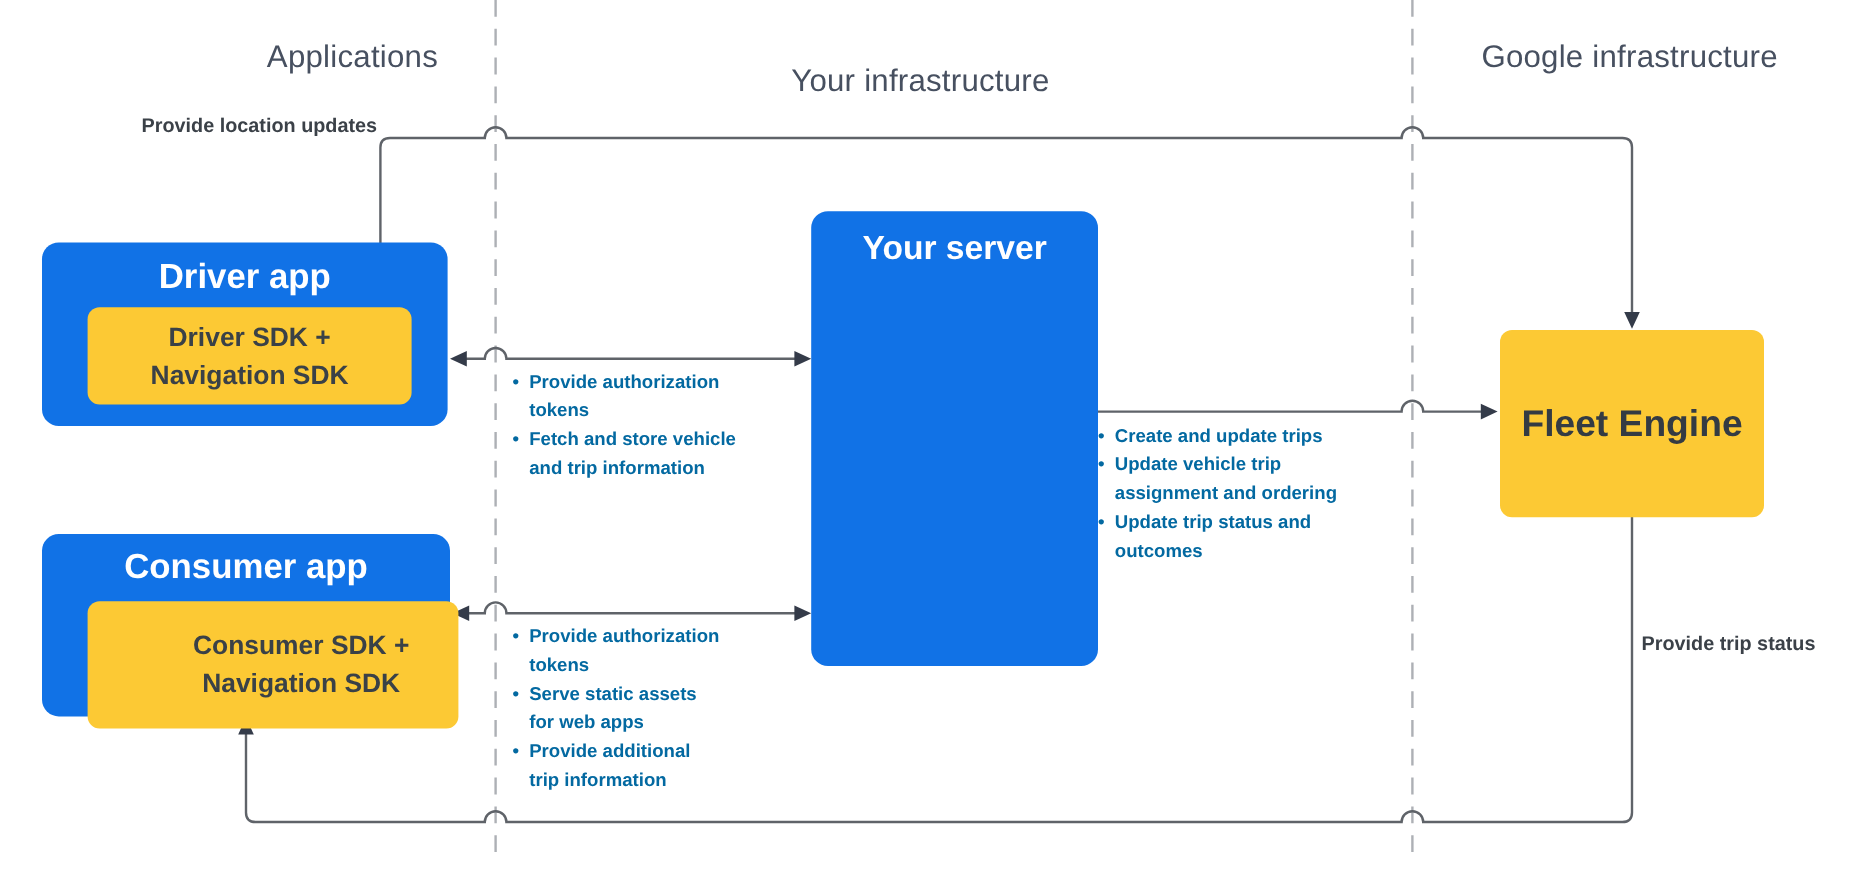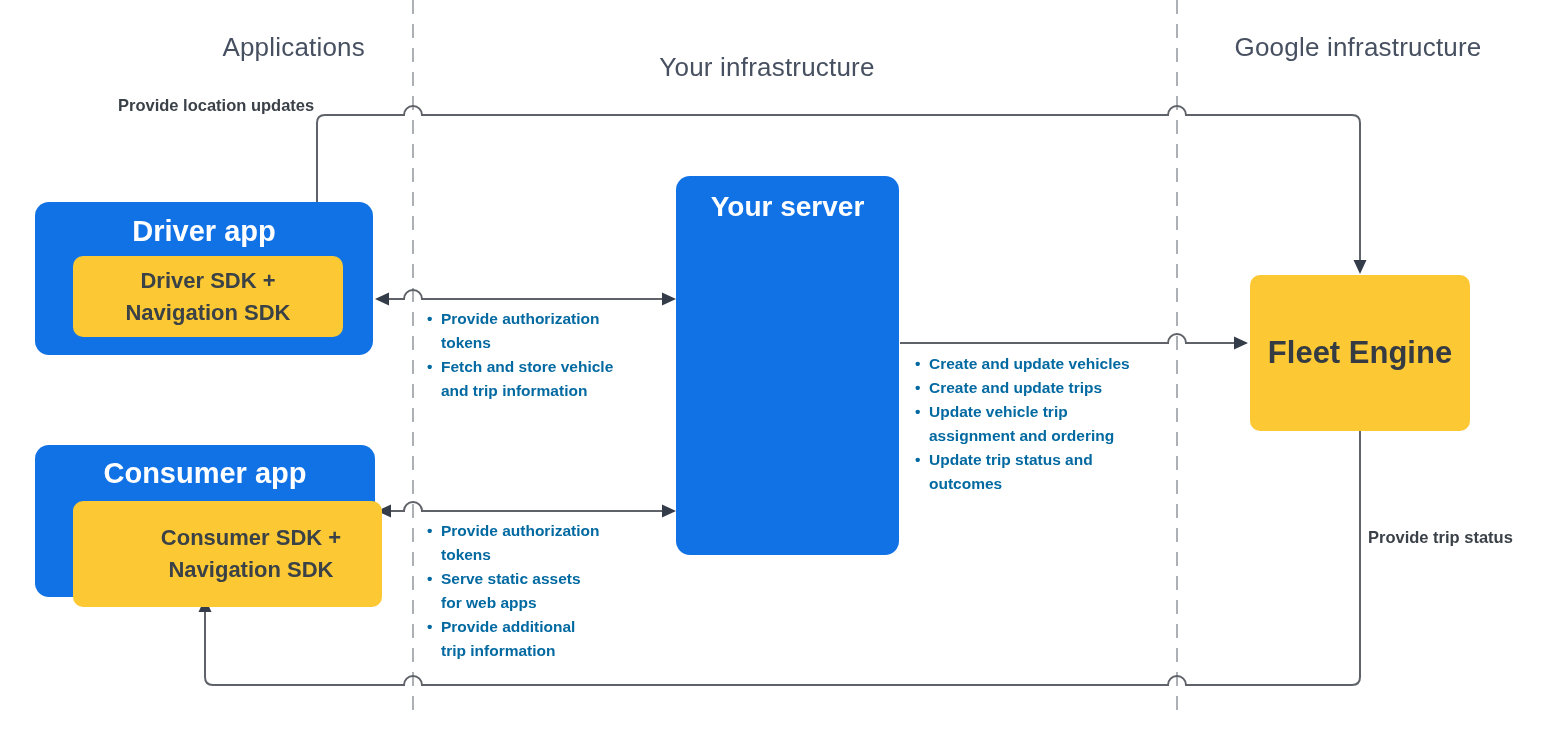--- a/index.html
+++ b/index.html
@@ -72,20 +72,21 @@
     color: #3a4147;
     font-weight: 700;
     font-size: 22px;
     line-height: 32px;
     white-space: pre-line;
   }
   .server-box {
     position: absolute;
     background: #1172e6;
     border-radius: 14px;
+    padding-left: 16px;
   }
   .server-title {
     position: absolute;
     left: 0; right: 0;
     top: 15px;
     text-align: center;
     color: #ffffff;
     font-weight: 700;
     font-size: 28px;
   }
@@ -206,21 +207,20 @@
   <ul class="edge-list" style="left:427px; top:519px;">
     <li>Provide authorization
 tokens</li>
     <li>Serve static assets
 for web apps</li>
     <li>Provide additional
 trip information</li>
   </ul>
 
   <ul class="edge-list" style="left:915px; top:352px;">
-    <li>Create and update vehicles</li>
     <li>Create and update trips</li>
     <li>Update vehicle trip
 assignment and ordering</li>
     <li>Update trip status and
 outcomes</li>
   </ul>
 
 </div>
 
 </body></html>

